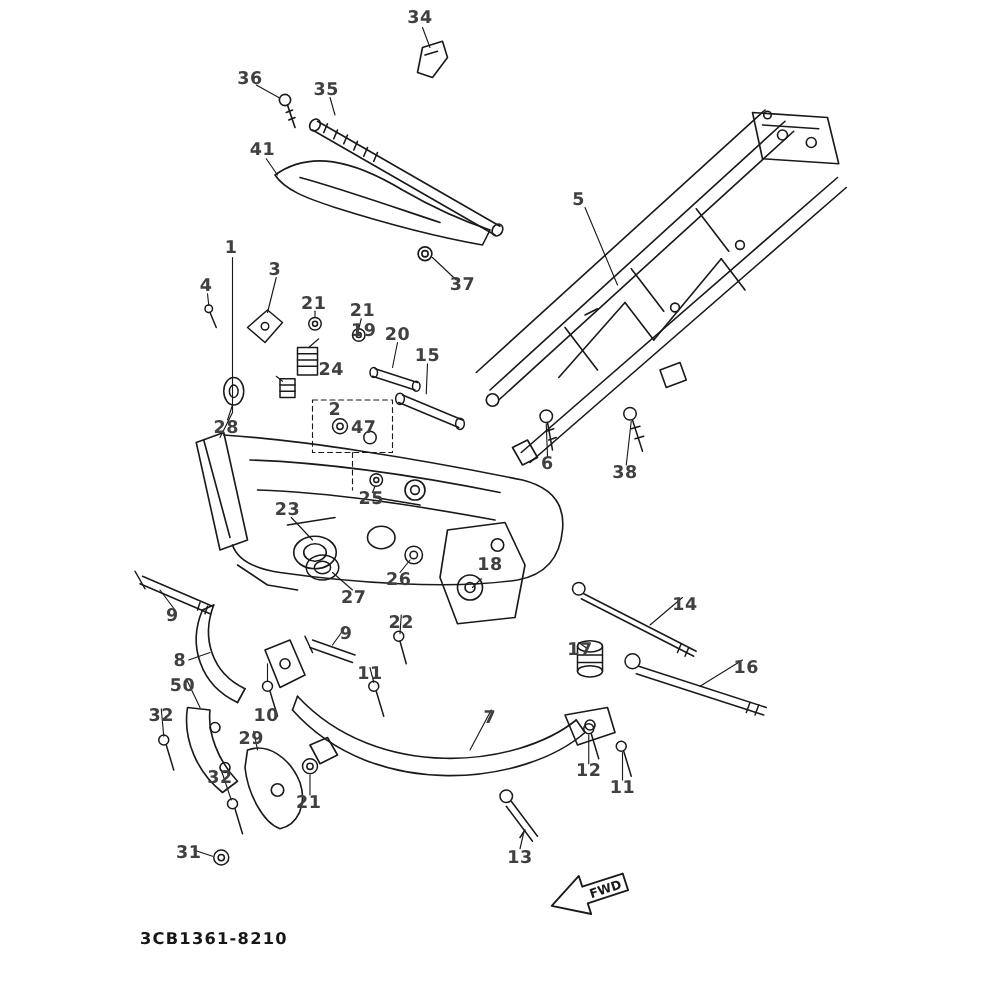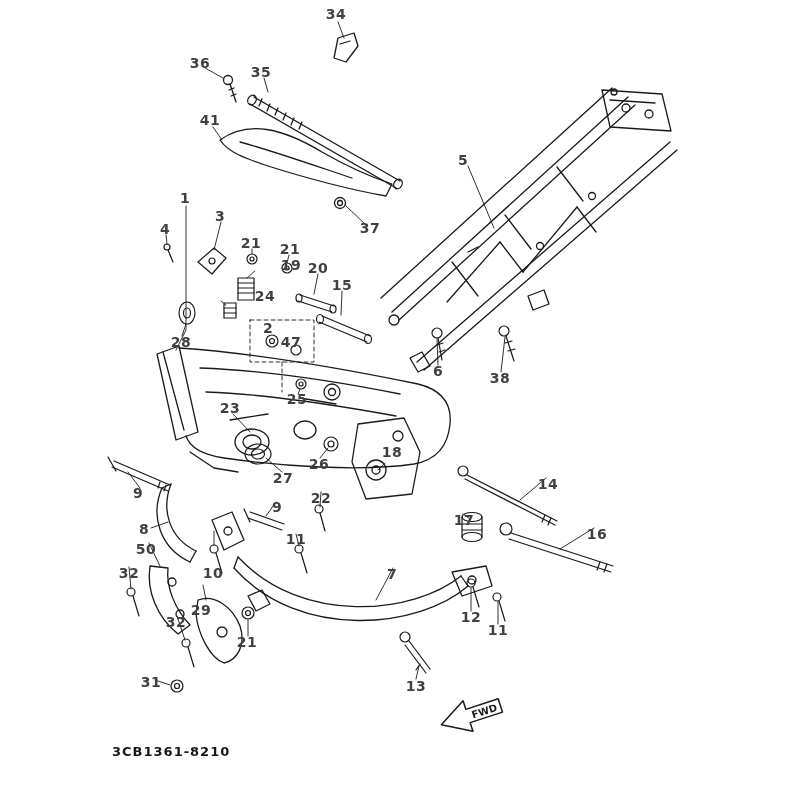--- a/index.html
+++ b/index.html
@@ -281,21 +281,21 @@
   <div class="callout" style="left:277px; top:507px;">9</div>
   <div class="callout" style="left:548px; top:484px;">14</div>
   <div class="callout" style="left:464px; top:520px;">17</div>
   <div class="callout" style="left:144px; top:529px;">8</div>
   <div class="callout" style="left:213px; top:537px;margin-top:36px;">10</div>
   <div class="callout" style="left:296px; top:539px;">11</div>
   <div class="callout" style="left:597px; top:534px;">16</div>
   <div class="callout" style="left:146px; top:549px;">50</div>
   <div class="callout" style="left:392px; top:574px;">7</div>
   <div class="callout" style="left:129px; top:573px;">32</div>
-  <div class="callout" style="left:201px; top:591px;margin-top:19px;">29</div>
+  <div class="callout" style="left:201px; top:591px;">29</div>
   <div class="callout" style="left:471px; top:617px;">12</div>
   <div class="callout" style="left:498px; top:630px;">11</div>
   <div class="callout" style="left:176px; top:622px;">32</div>
   <div class="callout" style="left:247px; top:642px;">21</div>
   <div class="callout" style="left:416px; top:686px;">13</div>
   <div class="callout" style="left:151px; top:682px;">31</div>
 
   <div class="part-code">3CB1361-8210</div>
 
 </div>

